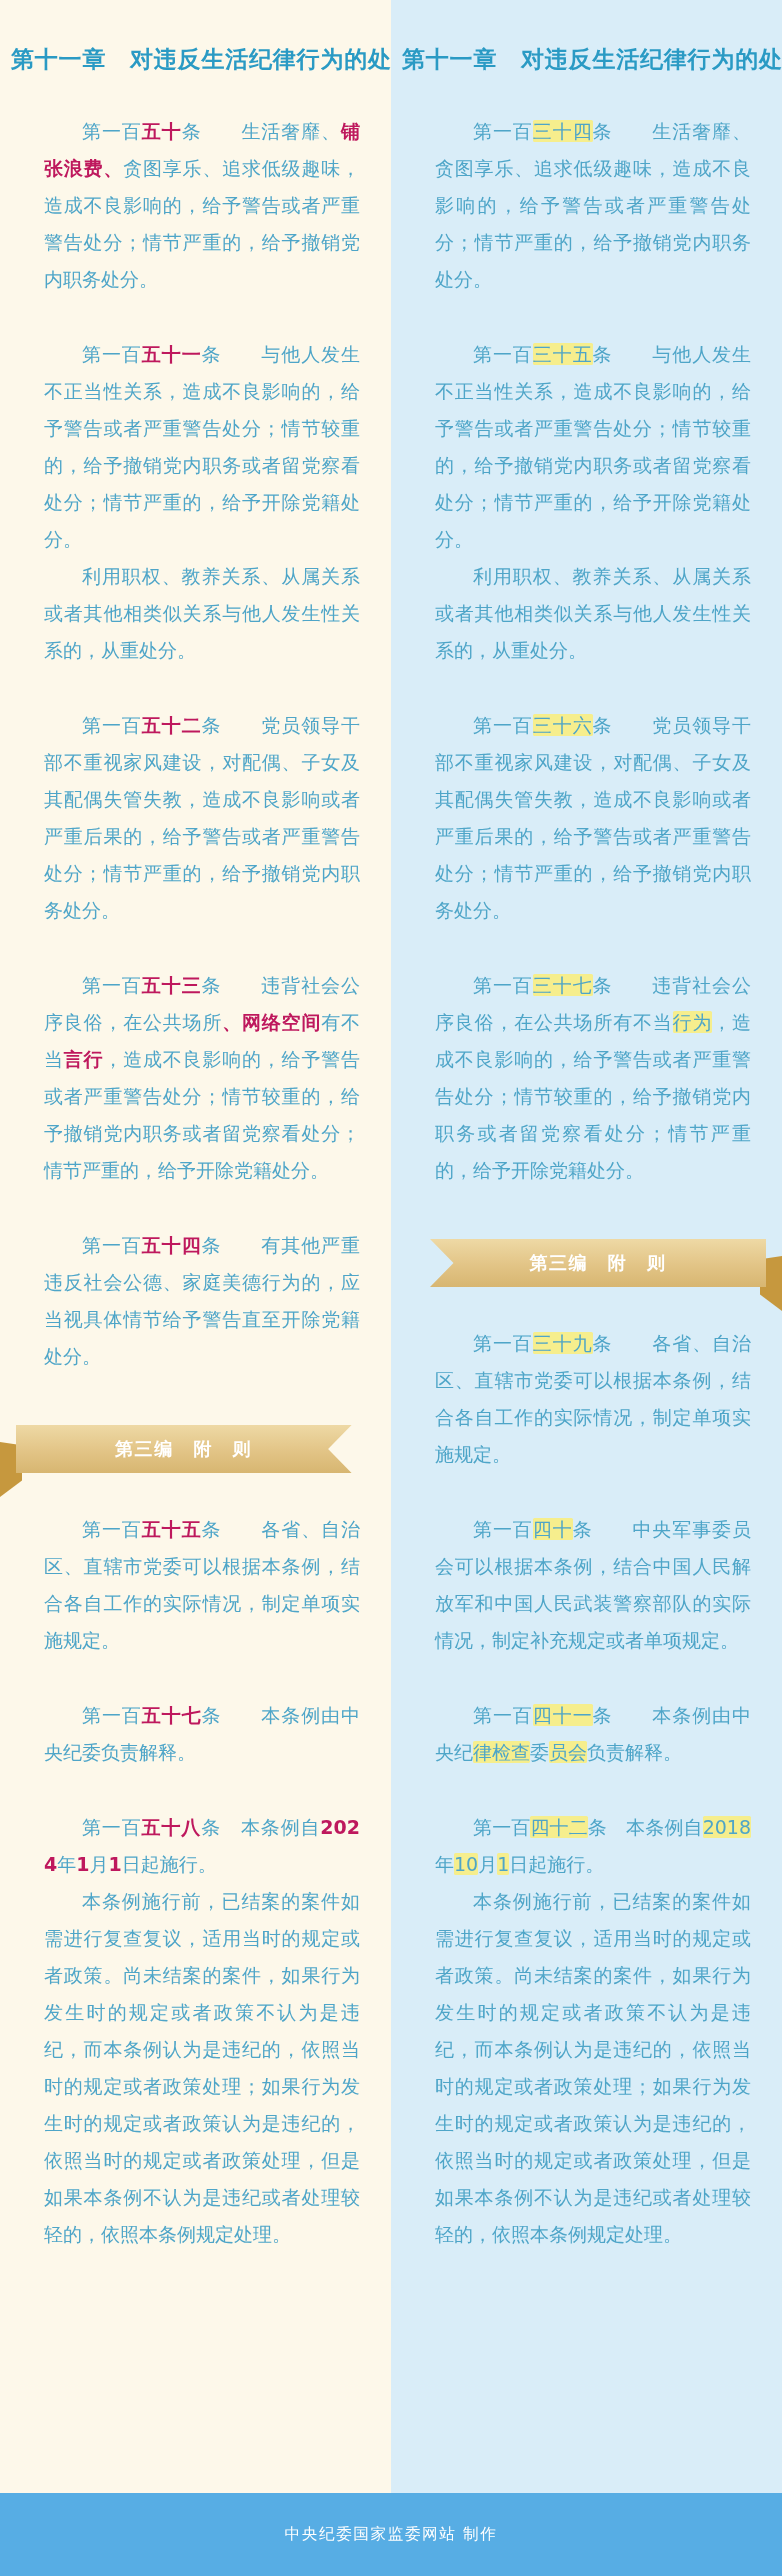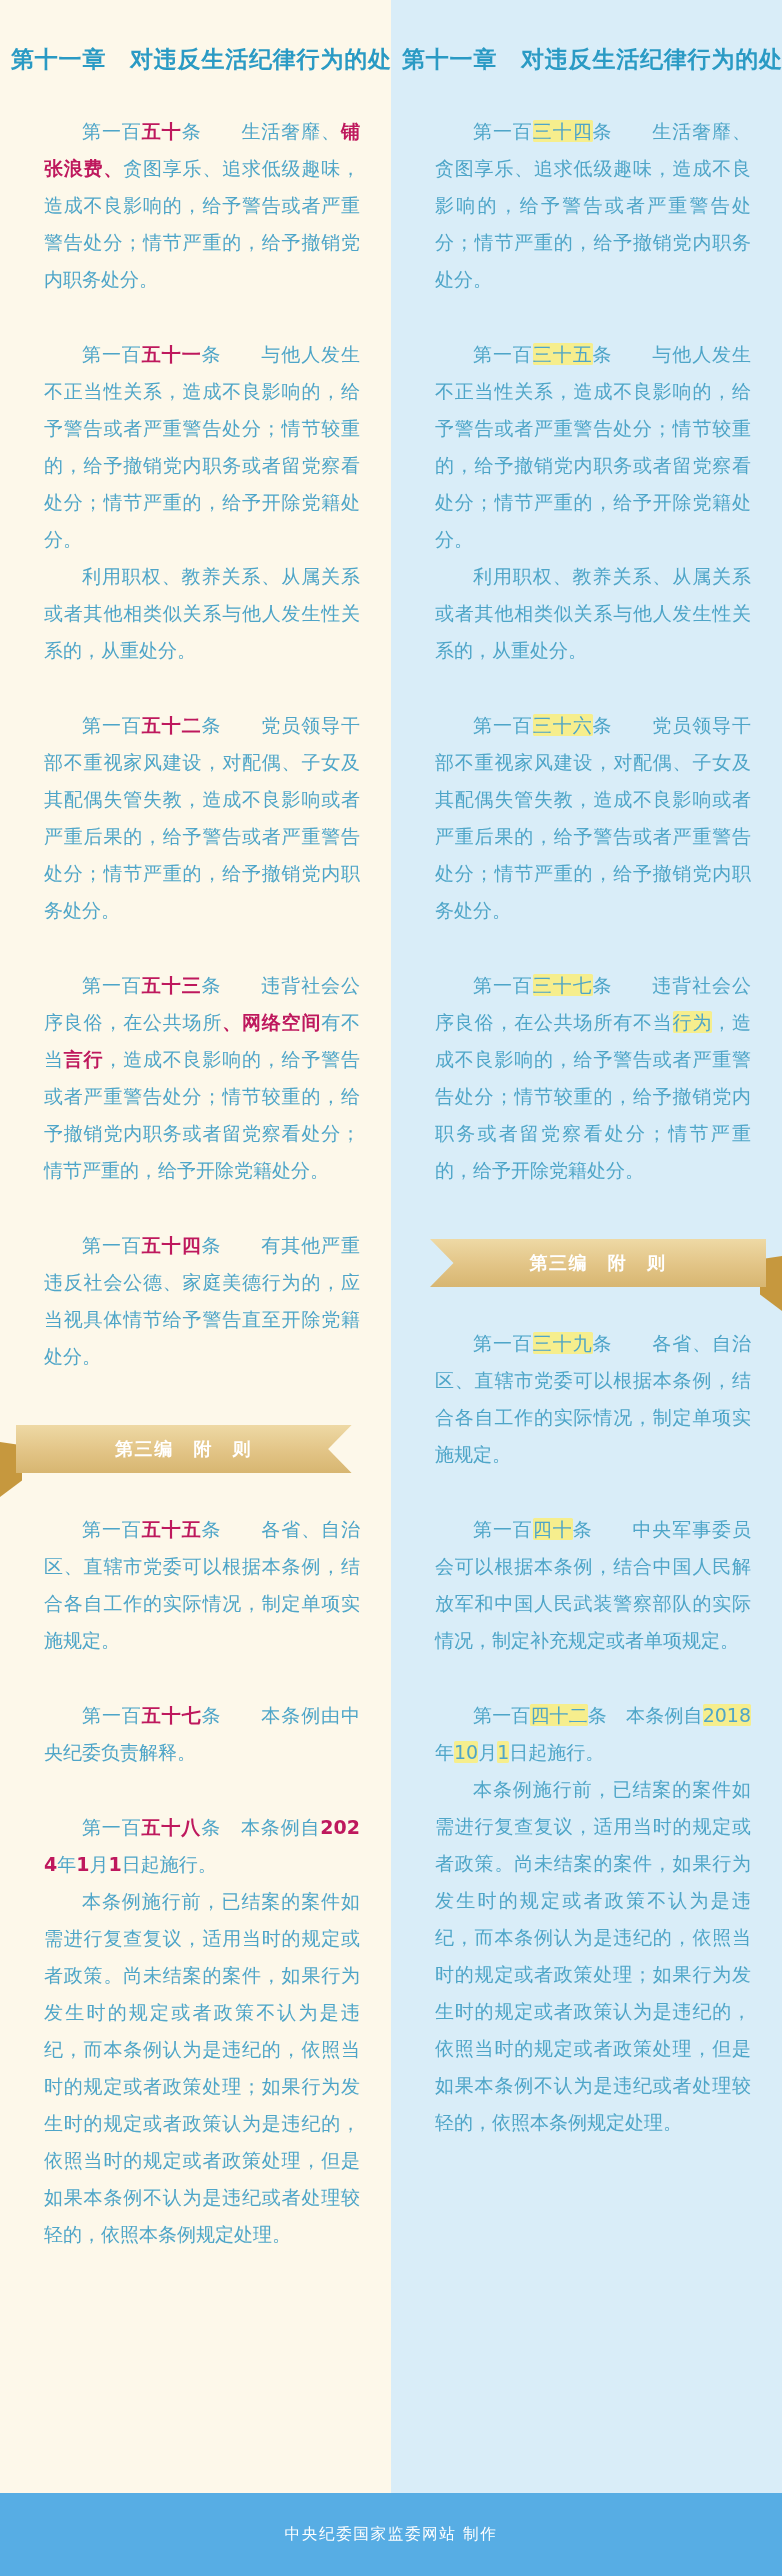--- a/index.html
+++ b/index.html
@@ -86,20 +86,21 @@
           <p class="para"><span>第一百</span><span class="run-hl">三十六</span><span>条　　党员领导干部不重视家风建设，对配偶、子女及其配偶失管失教，造成不良影响或者严重后果的，给予警告或者严重警告处分；情节严重的，给予撤销党内职务处分。</span></p>
           <p class="para"><span>第一百</span><span class="run-hl">三十七</span><span>条　　违背社会公序良俗，在公共场所有不当</span><span class="run-hl">行为</span><span>，造成不良影响的，给予警告或者严重警告处分；情节较重的，给予撤销党内职务或者留党察看处分；情节严重的，给予开除党籍处分。</span></p>
           <div class="ribbon">
             <div class="ribbon-fold fold-right"></div>
             <div class="ribbon-band band-right">
               <span>第三编　附　则</span>
             </div>
           </div>
           <p class="para"><span>第一百</span><span class="run-hl">三十九</span><span>条　　各省、自治区、直辖市党委可以根据本条例，结合各自工作的实际情况，制定单项实施规定。</span></p>
           <p class="para"><span>第一百</span><span class="run-hl">四十</span><span>条　　中央军事委员会可以根据本条例，结合中国人民解放军和中国人民武装警察部队的实际情况，制定补充规定或者单项规定。</span></p>
+          <p class="para"><span>第一百</span><span class="run-hl">四十一</span><span>条　　本条例由中央纪</span><span class="run-hl">律检查</span><span>委</span><span class="run-hl">员会</span><span>负责解释。</span></p>
           <p class="para"><span>第一百</span><span class="run-hl">四十二</span><span>条　本条例自</span><span class="run-hl">2018</span><span>年</span><span class="run-hl">10</span><span>月</span><span class="run-hl">1</span><span>日起施行。</span></p>
           <p class="para cont"><span>本条例施行前，已结案的案件如需进行复查复议，适用当时的规定或者政策。尚未结案的案件，如果行为发生时的规定或者政策不认为是违纪，而本条例认为是违纪的，依照当时的规定或者政策处理；如果行为发生时的规定或者政策认为是违纪的，依照当时的规定或者政策处理，但是如果本条例不认为是违纪或者处理较轻的，依照本条例规定处理。</span></p>
         </div>
     </div>
   </div>
   <div class="footer">
     <span>中央纪委国家监委网站 制作</span>
   </div>
 </div>
 

